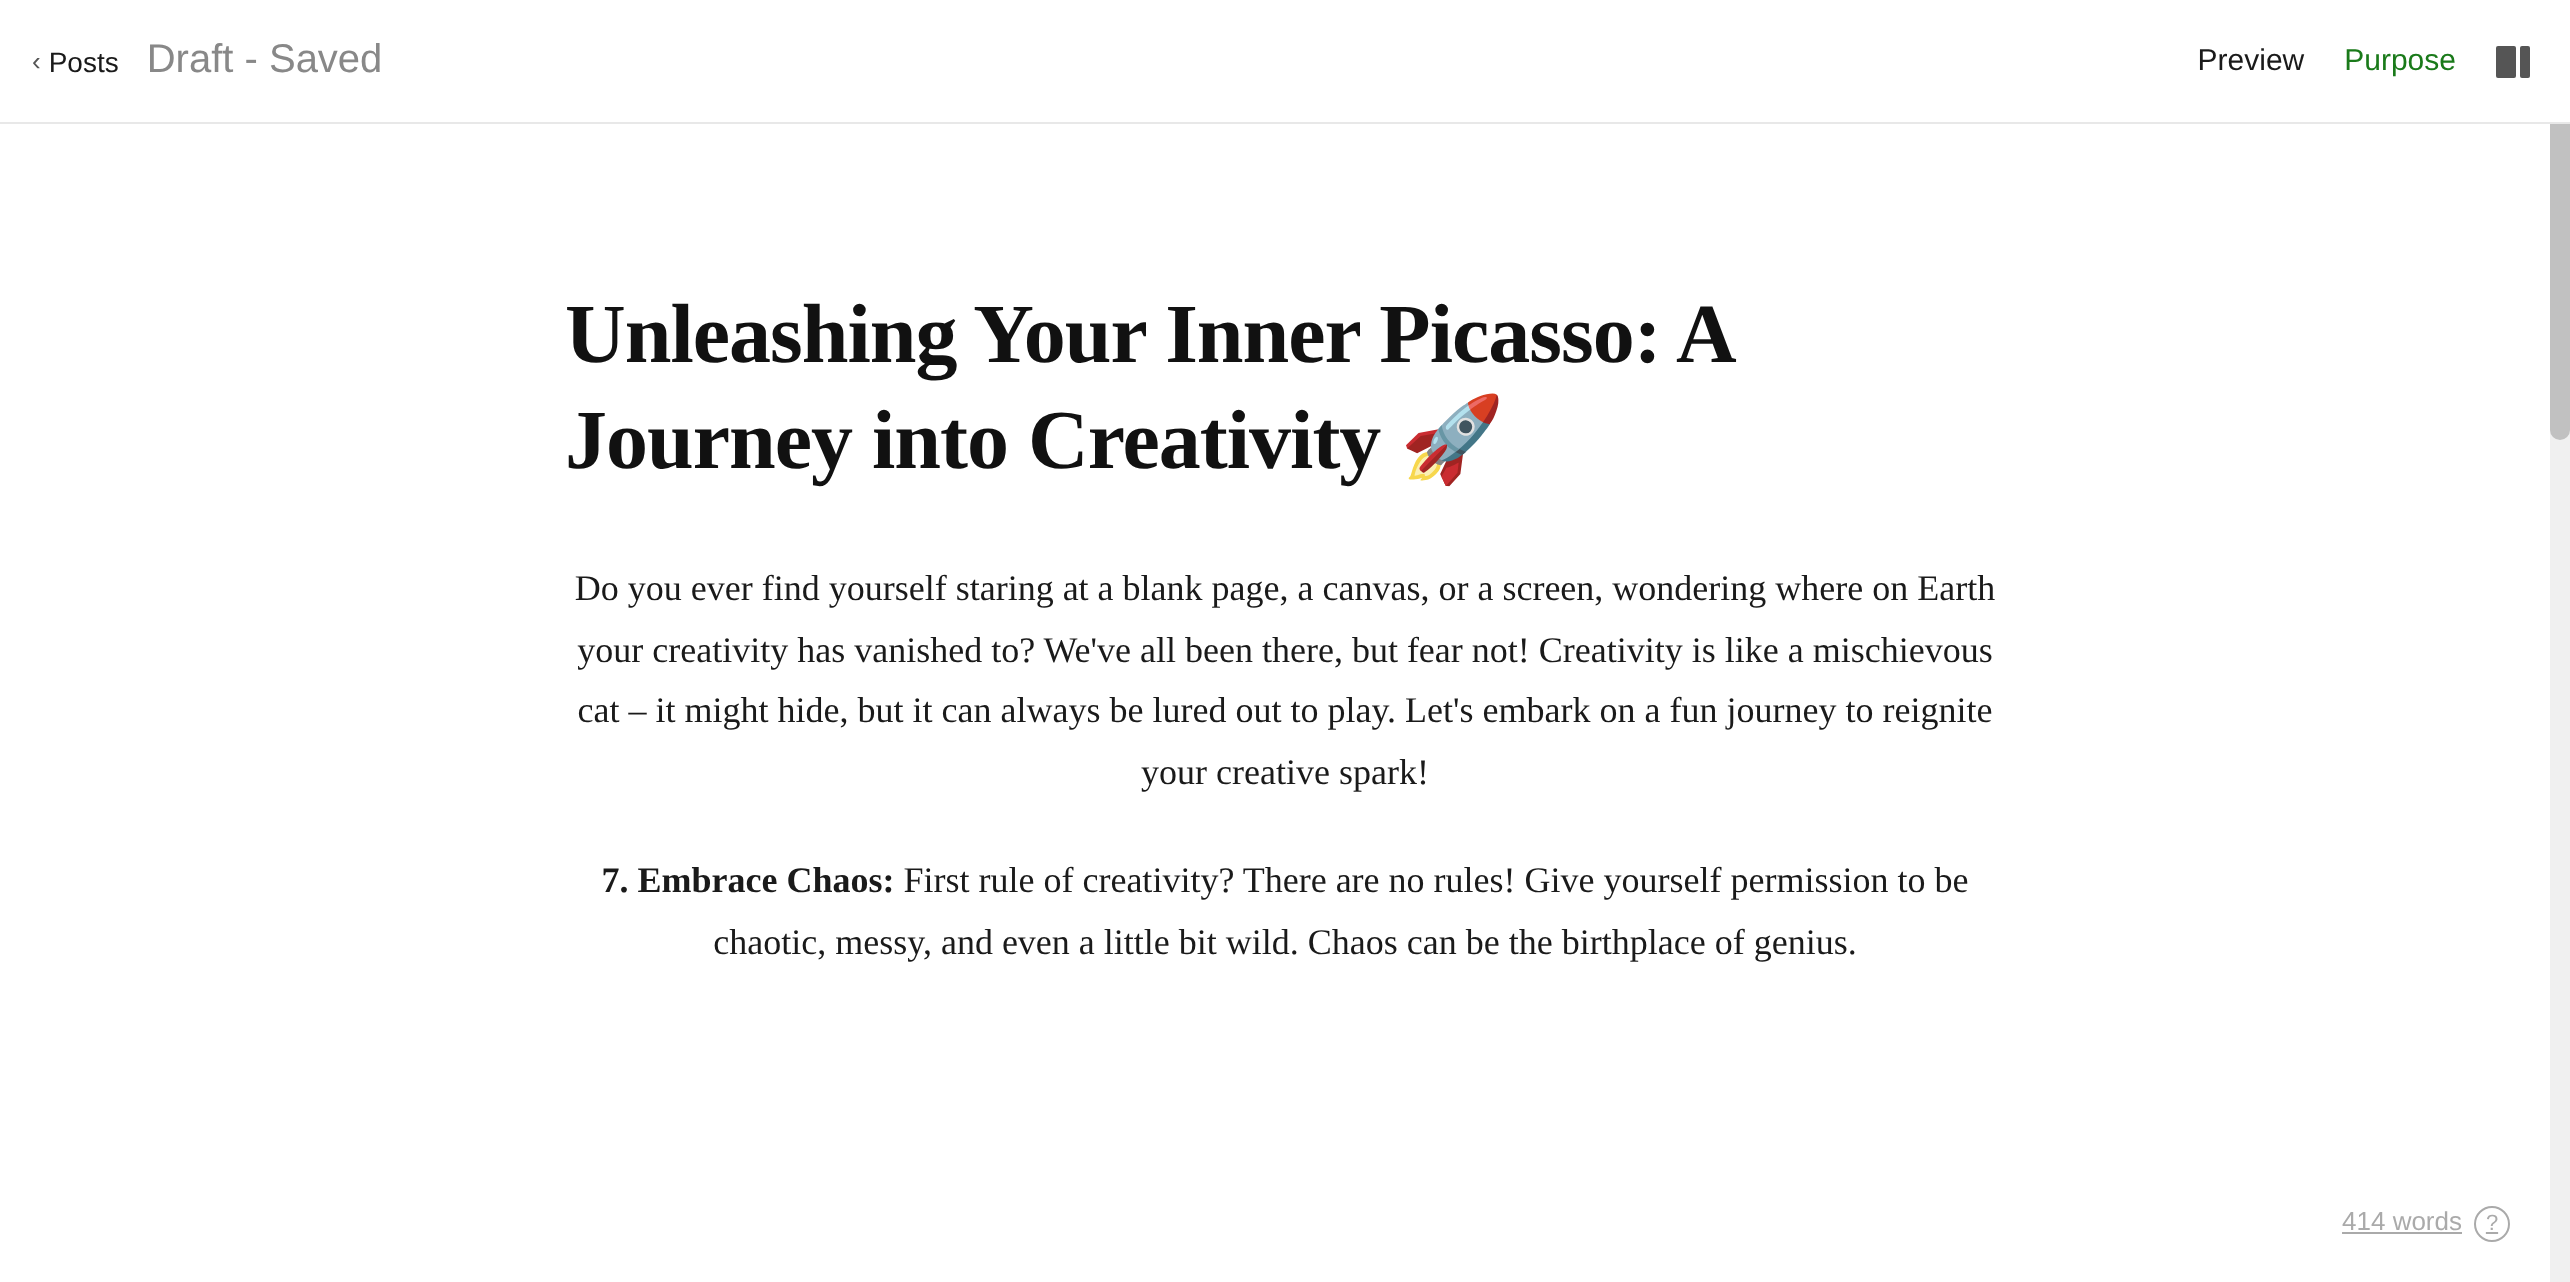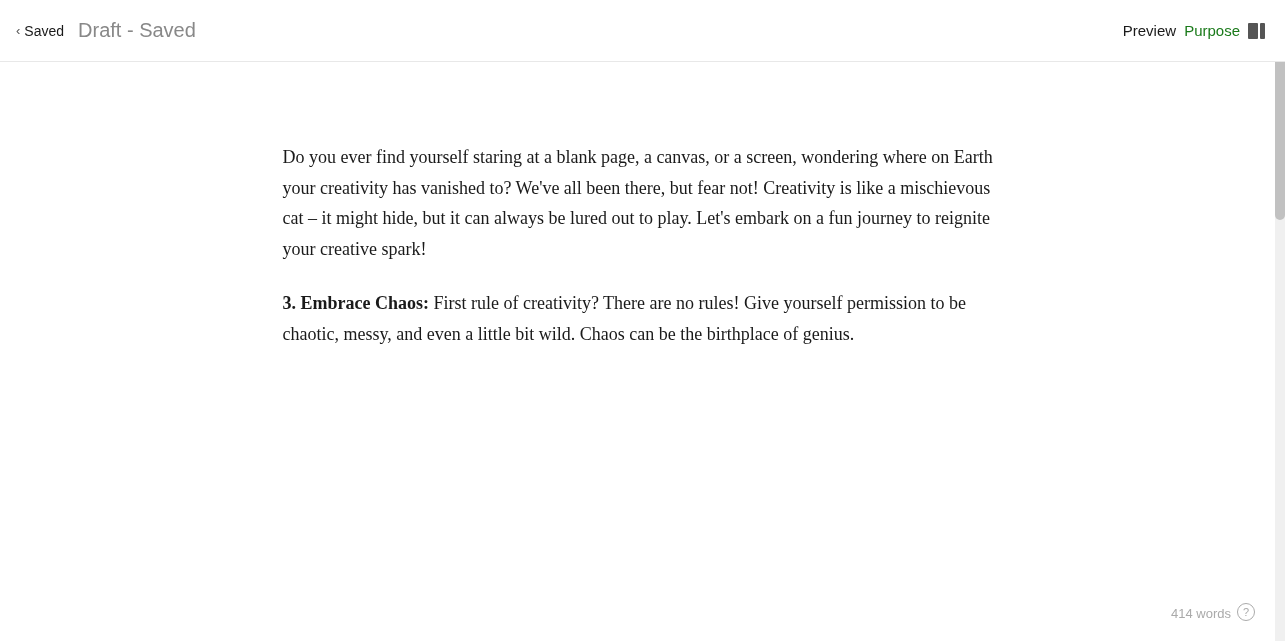--- a/index.html
+++ b/index.html
@@ -58,21 +58,21 @@
 
     .draft-status {
       font-family: -apple-system, BlinkMacSystemFont, 'Segoe UI', sans-serif;
       font-size: 20px;
       color: #888;
     }
 
     .top-bar-right {
       display: flex;
       align-items: center;
-      gap: 8px;
+      gap: 20px;
     }
 
     .preview-btn {
       font-family: -apple-system, BlinkMacSystemFont, 'Segoe UI', sans-serif;
       font-size: 15px;
       color: #1a1a1a;
       background: none;
       border: none;
       cursor: pointer;
     }
@@ -130,40 +130,42 @@
       color: #111;
       margin-bottom: 32px;
       letter-spacing: -0.5px;
     }
 
     .post-body {
       font-family: Georgia, 'Times New Roman', serif;
       font-size: 18px;
       line-height: 1.7;
       color: #1a1a1a;
+      text-align: center;
     }
 
     .post-body p {
       margin-bottom: 24px;
     }
 
     .post-body .list-item {
       margin-bottom: 24px;
     }
 
     .word-count {
       position: fixed;
       bottom: 20px;
       right: 30px;
       font-family: -apple-system, BlinkMacSystemFont, 'Segoe UI', sans-serif;
       font-size: 13px;
       color: #aaa;
       display: flex;
-      align-items: flex-end;
+      align-items: flex-start;
       gap: 6px;
+      text-decoration: underline;
     }
 
     .help-icon {
       width: 18px;
       height: 18px;
       border: 1.5px solid #aaa;
       border-radius: 50%;
       display: flex;
       align-items: center;
       justify-content: center;
@@ -196,47 +198,48 @@
       height: 16px;
     }
   </style>
 </head>
 <body>
 
 <div class="top-bar">
   <div class="top-bar-left">
     <a class="back-link">
       <span class="back-chevron">‹</span>
-      <span>Saved</span>
+      <span>Posts</span>
     </a>
     <span class="draft-status">Draft - Saved</span>
   </div>
   <div class="top-bar-right">
     <button class="preview-btn">Preview</button>
     <button class="publish-btn">Purpose</button>
     <div class="layout-icon">
       <div class="col col-wide"></div>
       <div class="col col-narrow"></div>
     </div>
   </div>
 </div>
 
 <div class="scrollbar-track">
   <div class="scrollbar-thumb"></div>
 </div>
 
 <div class="main-content">
   <div class="editor-area">
 
+    <h1 class="post-title">Unleashing Your Inner Picasso: A Journey into Creativity 🚀</h1>
 
     <div class="post-body">
       <p>Do you ever find yourself staring at a blank page, a canvas, or a screen, wondering where on Earth your creativity has vanished to? We've all been there, but fear not! Creativity is like a mischievous cat – it might hide, but it can always be lured out to play. Let's embark on a fun journey to reignite your creative spark!</p>
 
       <p class="list-item">
-        <strong>3. Embrace Chaos:</strong><span> First rule of creativity? There are no rules! Give yourself permission to be chaotic, messy, and even a little bit wild. Chaos can be the birthplace of genius.</span>
+        <strong>7. Embrace Chaos:</strong><span> First rule of creativity? There are no rules! Give yourself permission to be chaotic, messy, and even a little bit wild. Chaos can be the birthplace of genius.</span>
       </p>
 
     </div>
 
   </div>
 </div>
 
 <div class="word-count">
   <span>414 words</span>
   <div class="help-icon">?</div>

